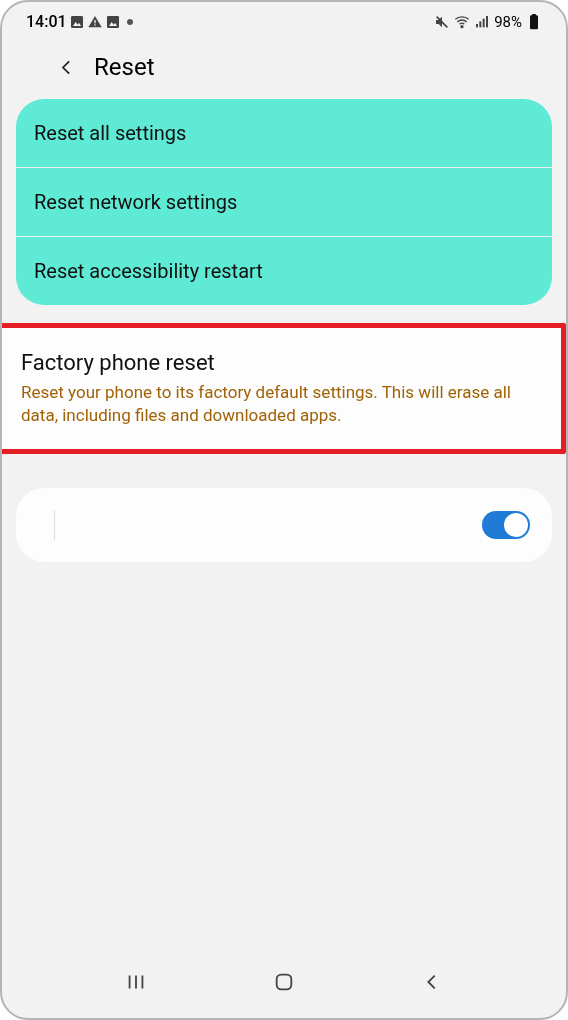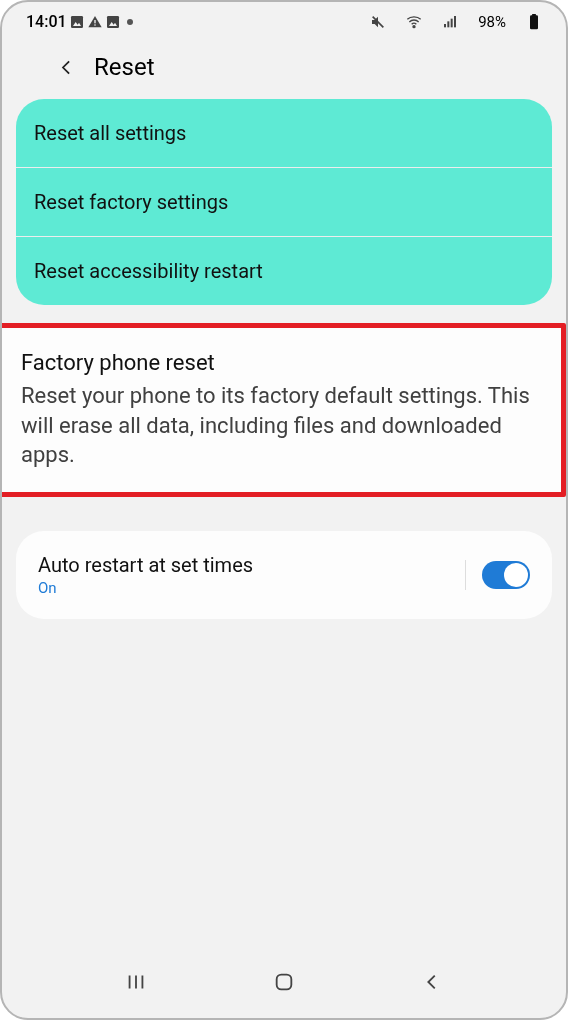--- a/index.html
+++ b/index.html
@@ -22,21 +22,21 @@
     .status-bar {
       display: flex;
       justify-content: space-between;
       align-items: center;
       padding: 10px 24px 6px 24px;
       font-size: 16px;
       font-weight: 500;
       color: #000;
     }
     .status-left { display: flex; align-items: center; gap: 2px; }
-    .status-right { display: flex; align-items: center; gap: 20px; }
+    .status-right { display: flex; align-items: center; gap: 4px; }
     .status-icon { display: inline-flex; align-items: center; }
     .status-icon svg { width: 16px; height: 16px; }
     .app-header {
       display: flex;
       align-items: center;
       padding: 16px 18px 18px 18px;
       gap: 14px;
       margin-left: 32px;
     }
     .back-btn {
@@ -76,22 +76,22 @@
       margin-right: -14px;
       padding: 22px 18px 22px 40px;
       margin-bottom: 34px;
     }
     .highlight-title {
       font-size: 22px;
       color: #111;
       margin-bottom: 6px;
     }
     .highlight-desc {
-      font-size: 22px;
-      color: #404040;
+      font-size: 17px;
+      color: #a16207;
       line-height: 1.35;
     }
     .toggle-card {
       background: #fdfdfd;
       border-radius: 28px;
       padding: 22px 22px;
       display: flex;
       align-items: center;
       justify-content: space-between;
     }
@@ -213,37 +213,33 @@
     <span class="header-title">Reset</span>
   </div>
 
   <div class="content">
 
     <div class="card">
       <div class="list-item">
         <span>Reset all settings</span>
       </div>
       <div class="list-item">
-        <span>Reset factory settings</span>
+        <span>Reset network settings</span>
       </div>
       <div class="list-item">
         <span>Reset accessibility restart</span>
       </div>
     </div>
 
     <div class="highlight-card">
       <div class="highlight-title">Factory phone reset</div>
       <div class="highlight-desc">Reset your phone to its factory default settings. This will erase all data, including files and downloaded apps.</div>
     </div>
 
     <div class="toggle-card">
-      <div class="toggle-left">
-        <div class="toggle-title">Auto restart at set times</div>
-        <div class="toggle-status">On</div>
-      </div>
       <div class="toggle-sep"></div>
       <div class="toggle-switch">
         <div class="toggle-knob"></div>
       </div>
     </div>
 
   </div>
 
   <div class="nav-bar">
     <span class="nav-btn">

